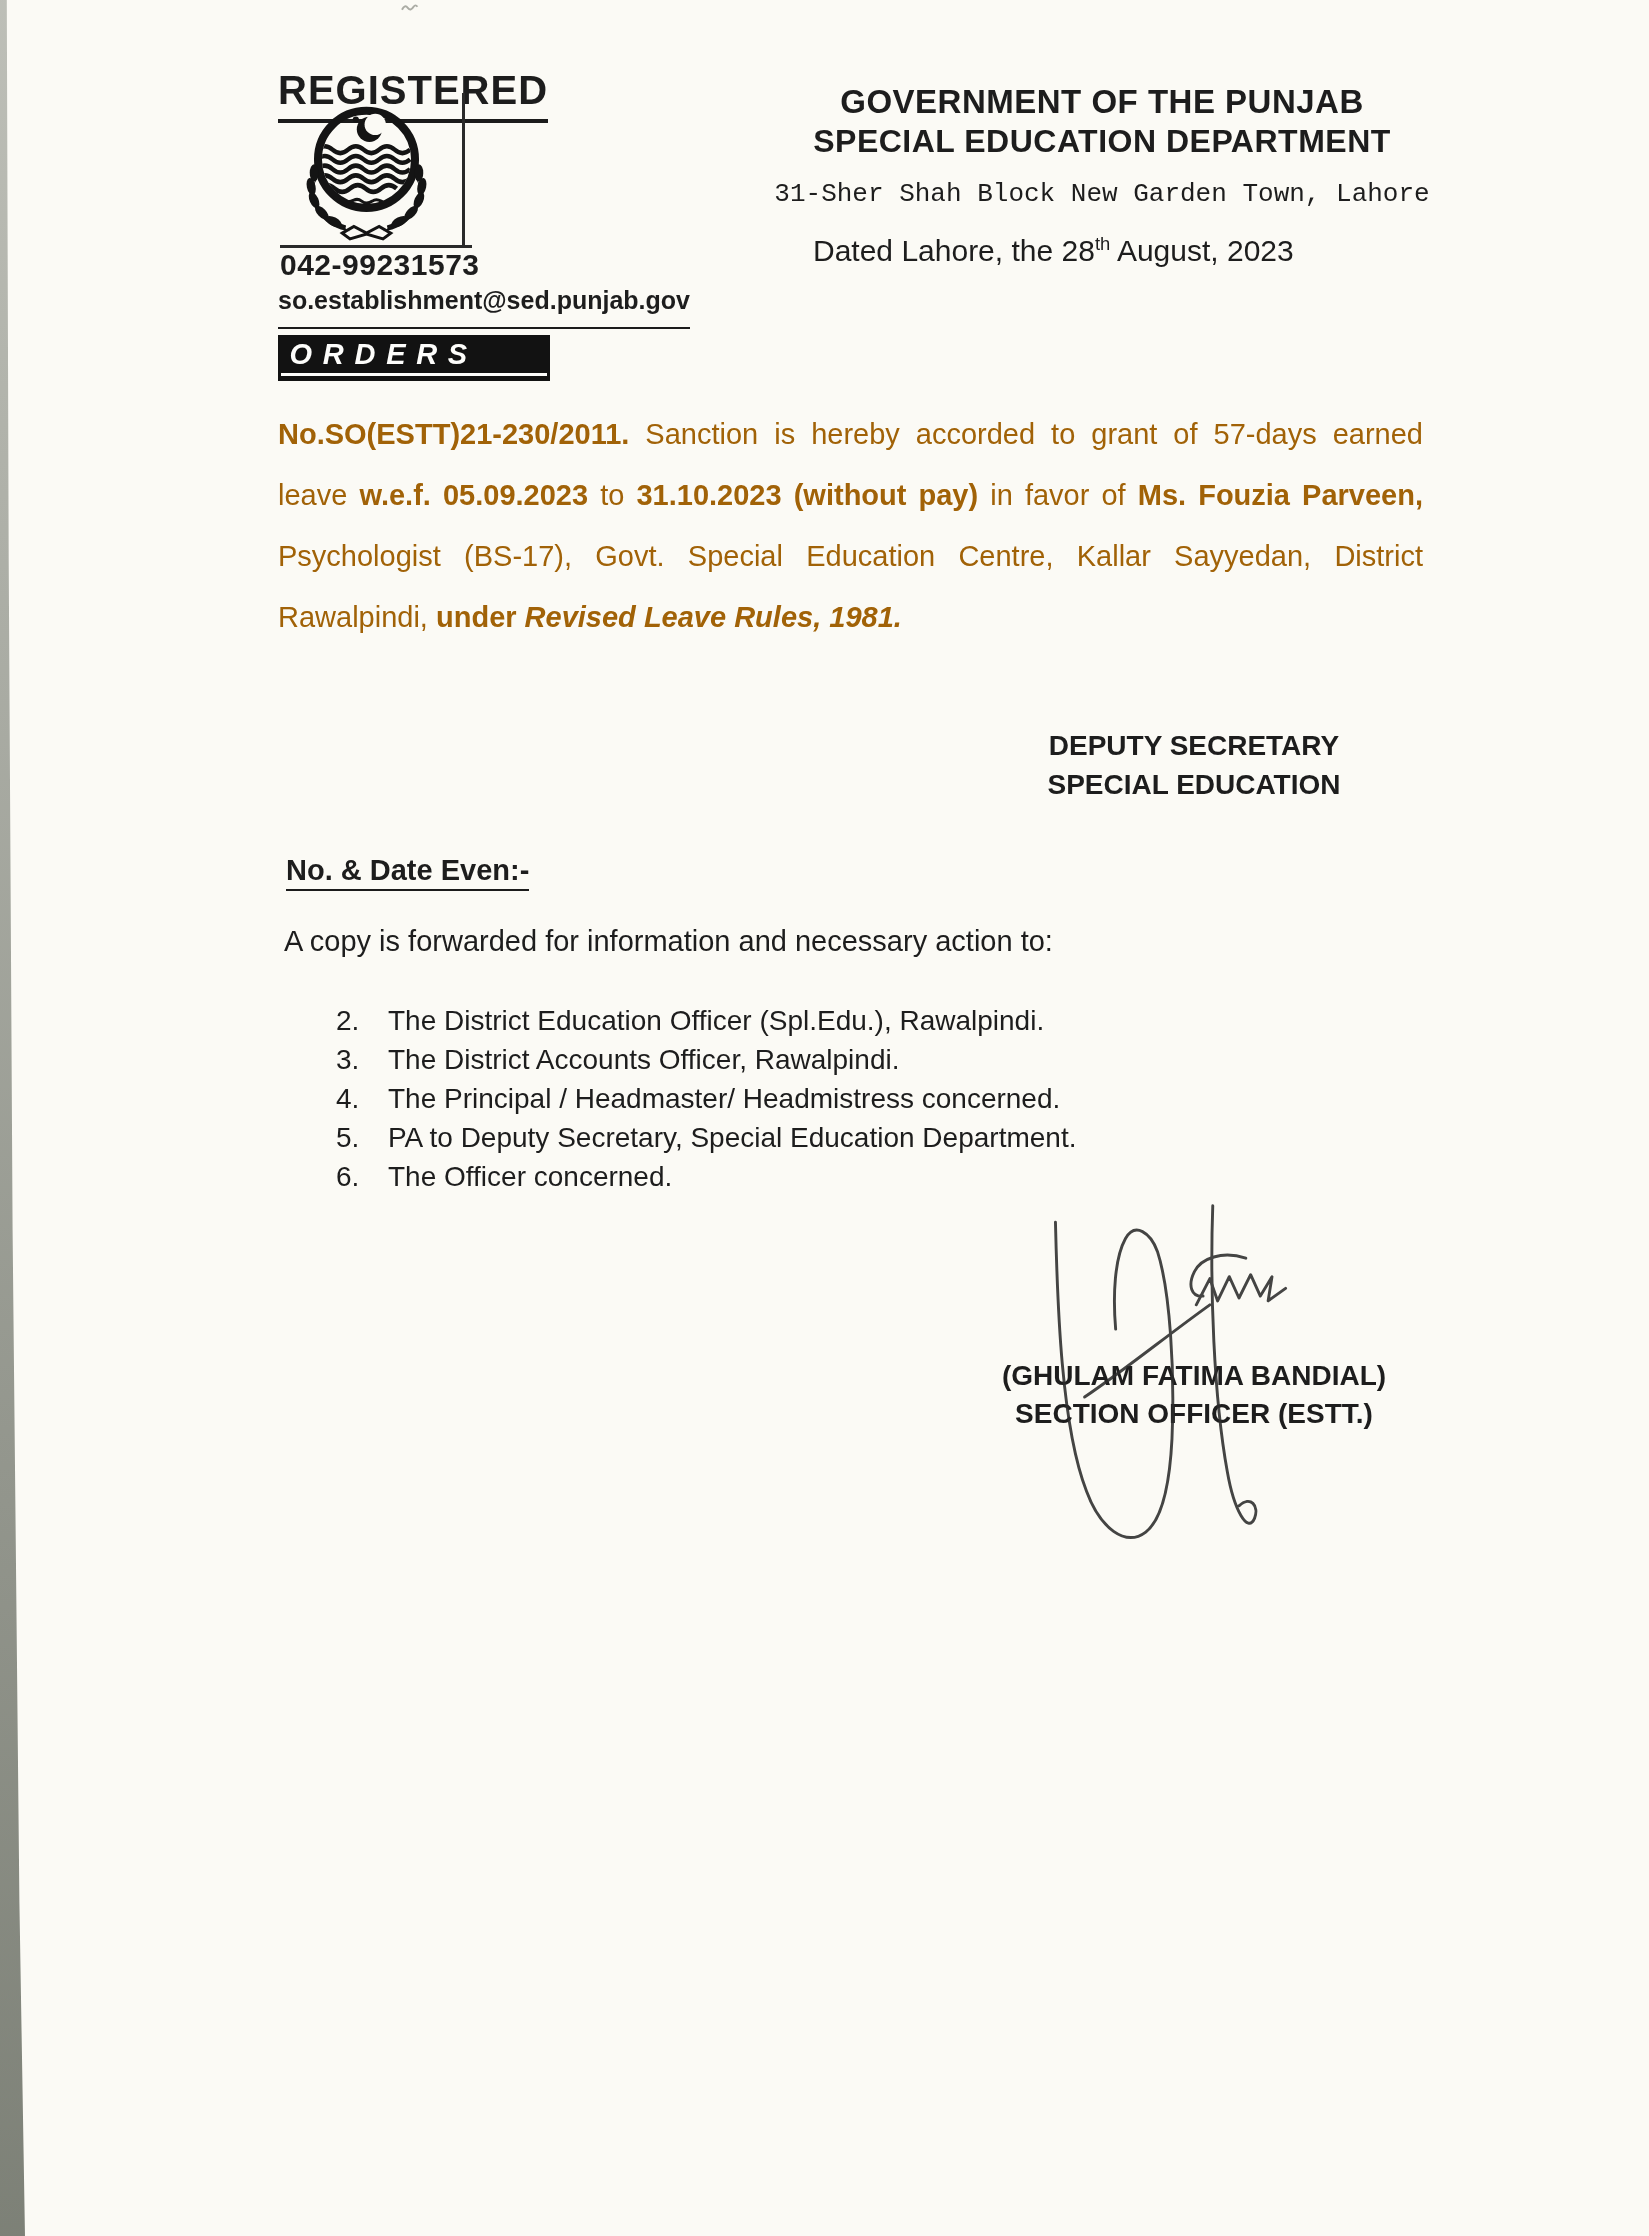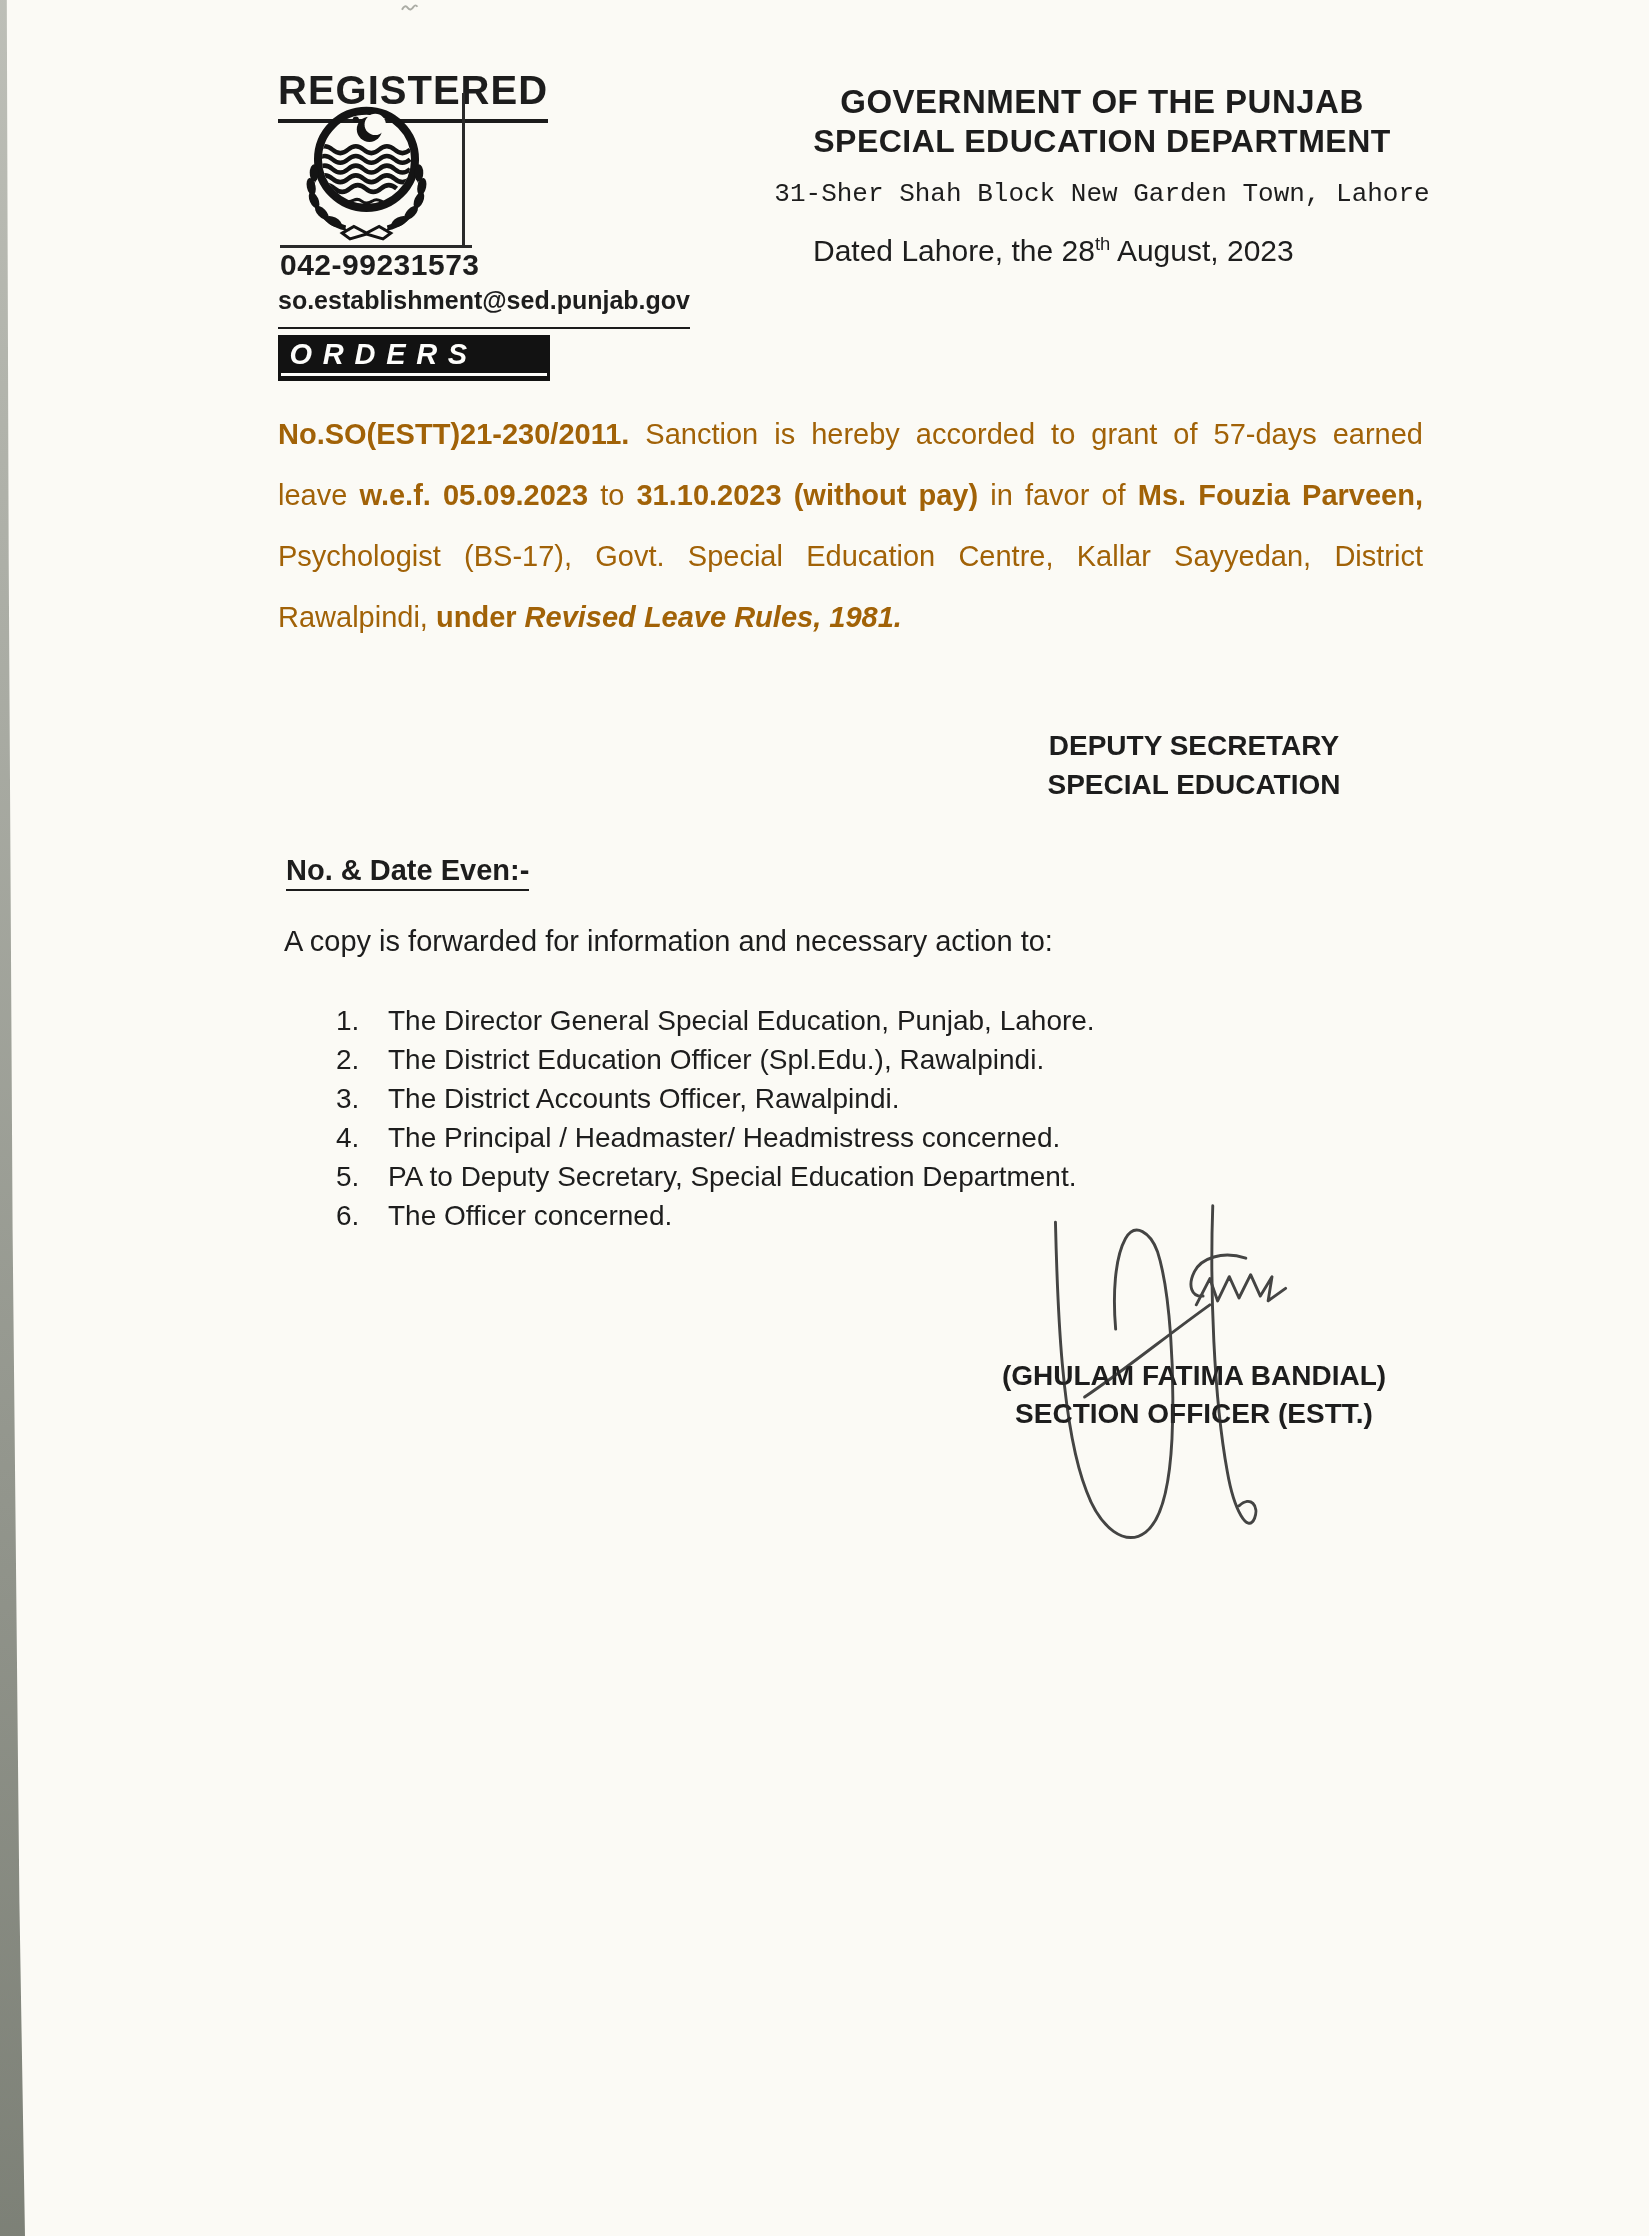--- a/index.html
+++ b/index.html
@@ -150,21 +150,20 @@
 
   <div class="signatory">
     <div>DEPUTY SECRETARY</div>
     <div>SPECIAL EDUCATION</div>
   </div>
 
   <div class="no-date">No. &amp; Date Even:-</div>
   <div class="copy-line">A copy is forwarded for information and necessary action to:</div>
 
   <ol class="dist-list">
-    <li><span class="num">1.</span><span>The Director General Special Education, Punjab, Lahore.</span></li>
     <li><span class="num">2.</span><span>The District Education Officer (Spl.Edu.), Rawalpindi.</span></li>
     <li><span class="num">3.</span><span>The District Accounts Officer, Rawalpindi.</span></li>
     <li><span class="num">4.</span><span>The Principal / Headmaster/ Headmistress concerned.</span></li>
     <li><span class="num">5.</span><span>PA to Deputy Secretary, Special Education Department.</span></li>
     <li><span class="num">6.</span><span>The Officer concerned.</span></li>
   </ol>
 
   <div class="sig-block">
     <div>(GHULAM FATIMA BANDIAL)</div>
     <div>SECTION OFFICER (ESTT.)</div>

